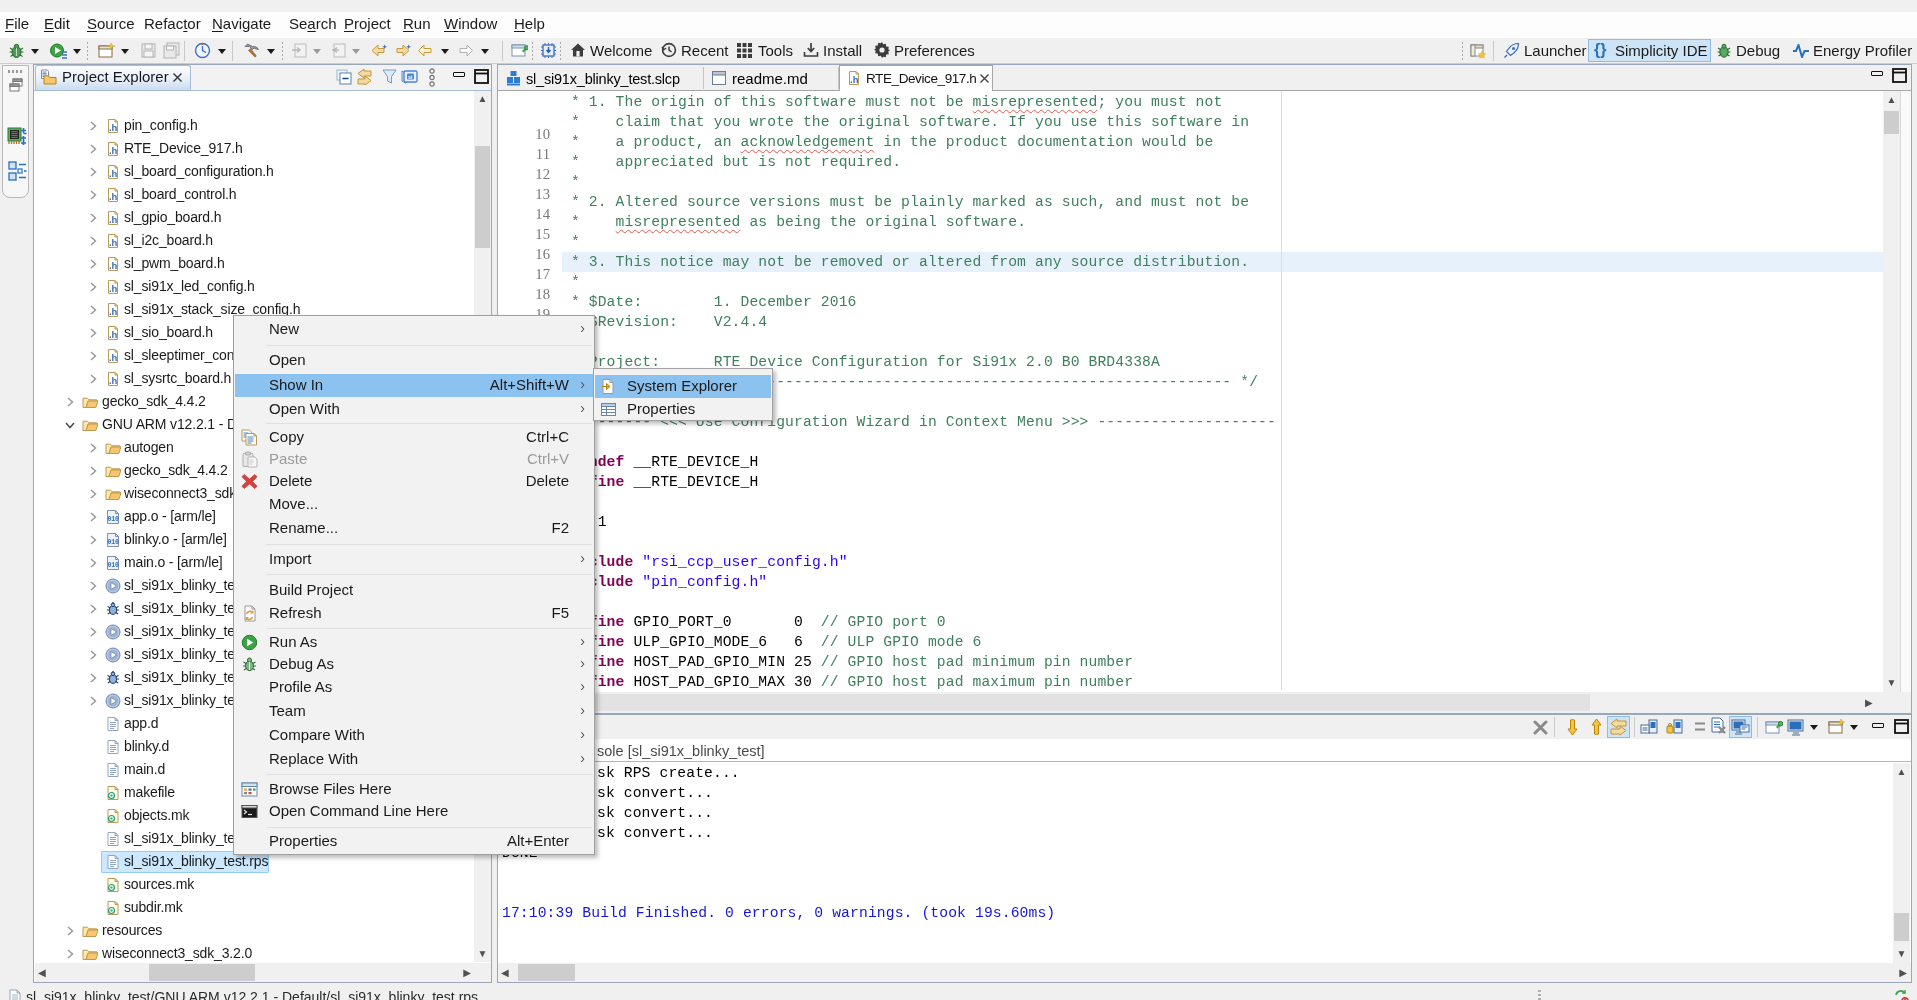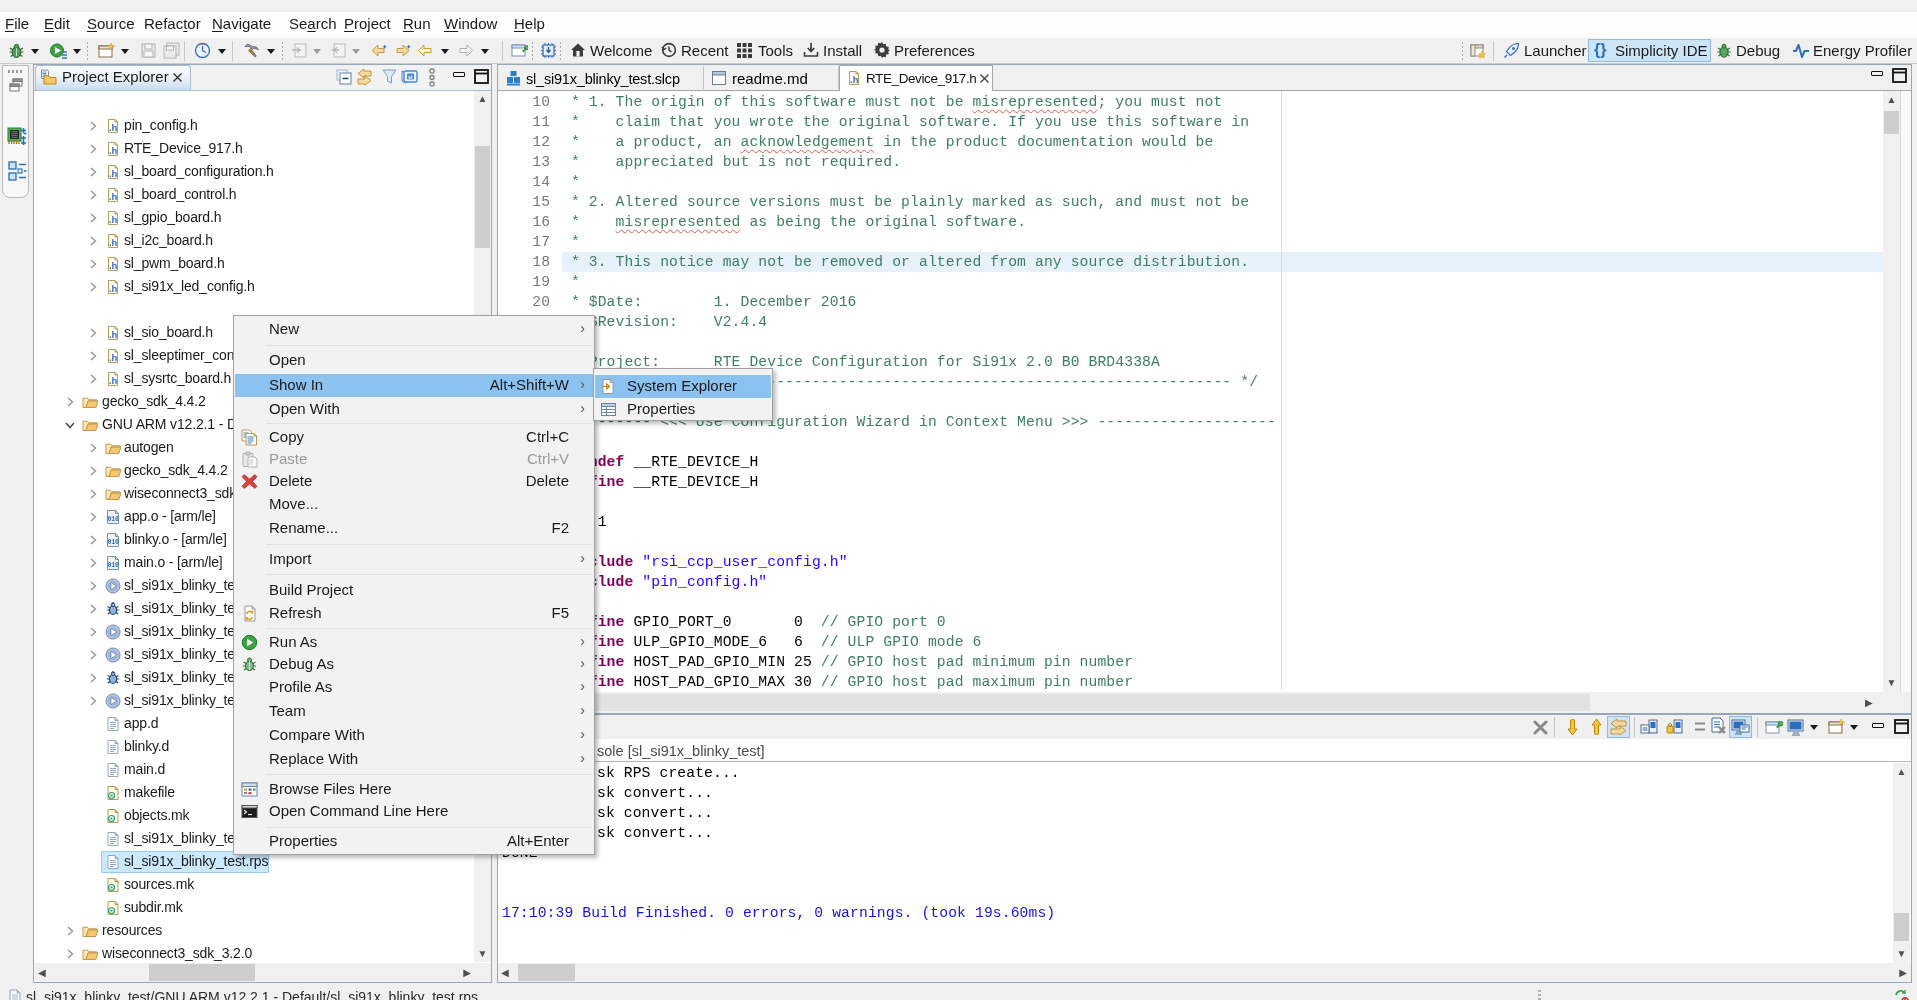--- a/index.html
+++ b/index.html
@@ -26,21 +26,21 @@
 
 .sb{position:absolute;background:#f0f0f0;}
 .sbthumb{position:absolute;background:#cdcdcd;}
 .sbarrow{position:absolute;color:#505050;font-size:10px;line-height:10px;text-align:center;}
 
 .trow{position:absolute;left:0;height:23px;font-size:14px;letter-spacing:-0.15px;color:#1a1a1a;white-space:nowrap;}
 .trow .lbl{position:absolute;top:2px;}
 .chev{position:absolute;top:5px;width:12px;height:12px;}
 
 .codeline{position:absolute;font-family:"Liberation Mono",monospace;font-size:14.7px;line-height:20px;white-space:pre;letter-spacing:0.11px;}
-.lnum{position:absolute;width:46px;text-align:right;color:#787878;font-family:Liberation Mono, monospace;font-size:14.7px;line-height:20px;}
+.lnum{position:absolute;width:46px;text-align:right;color:#787878;font-family:Liberation Serif, serif;font-size:14.7px;line-height:20px;margin-top:32px;}
 .kw{color:#7f0055;font-weight:bold;}
 .str{color:#2a00ff;}
 .com{color:#3f7f5f;}
 .sq{text-decoration:underline;text-decoration-style:wavy;text-decoration-color:#e05a4e;text-decoration-thickness:1px;text-underline-offset:3px;}
 
 #ctxmenu{left:233px;top:303px;width:362px;height:540px;background:#f2f2f2;border:1px solid #a0a0a0;box-sizing:border-box;box-shadow:3px 3px 4px rgba(0,0,0,0.25);}
 .mitem{position:absolute;left:1px;width:358px;height:23px;font-size:15px;color:#1a1a1a;}
 .mitem .txt{position:absolute;left:34px;top:2px;}
 .mitem .acc{position:absolute;right:24px;top:2px;}
 .mitem .arr{position:absolute;right:8px;top:2px;color:#555;font-size:14px;}
@@ -413,20 +413,29 @@
           <span class="lbl" style="left:89px">sl_pwm_board.h</span>
         </div>
 <div class="trow" style="top:185px;width:438px">
           <svg class="chev" style="left:52px">
             <use href="#i-chev"></use>
           </svg>
           <svg class="abs" style="left:70px;top:3px" width="16" height="16">
             <use href="#i-h"></use>
           </svg>
           <span class="lbl" style="left:89px">sl_si91x_led_config.h</span>
+        </div>
+<div class="trow" style="top:208px;width:438px">
+          <svg class="chev" style="left:52px">
+            <use href="#i-chev"></use>
+          </svg>
+          <svg class="abs" style="left:70px;top:3px" width="16" height="16">
+            <use href="#i-h"></use>
+          </svg>
+          <span class="lbl" style="left:89px">sl_si91x_stack_size_config.h</span>
         </div>
 <div class="trow" style="top:231px;width:438px">
           <svg class="chev" style="left:52px">
             <use href="#i-chev"></use>
           </svg>
           <svg class="abs" style="left:70px;top:3px" width="16" height="16">
             <use href="#i-h"></use>
           </svg>
           <span class="lbl" style="left:89px">sl_sio_board.h</span>
         </div>

